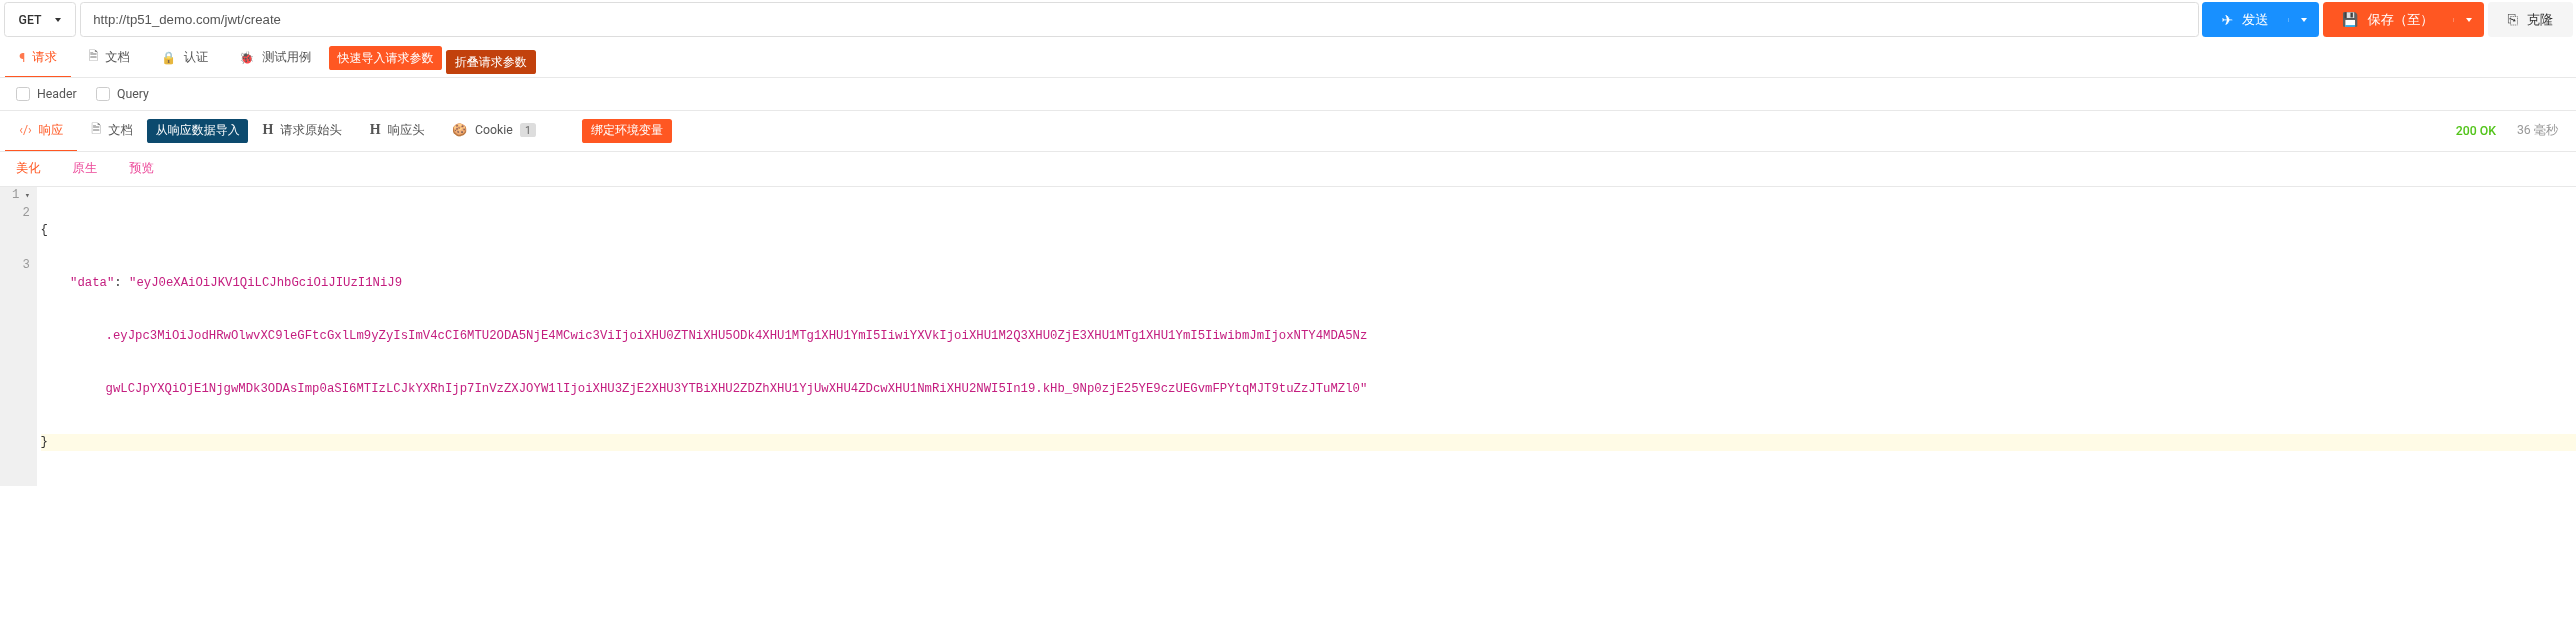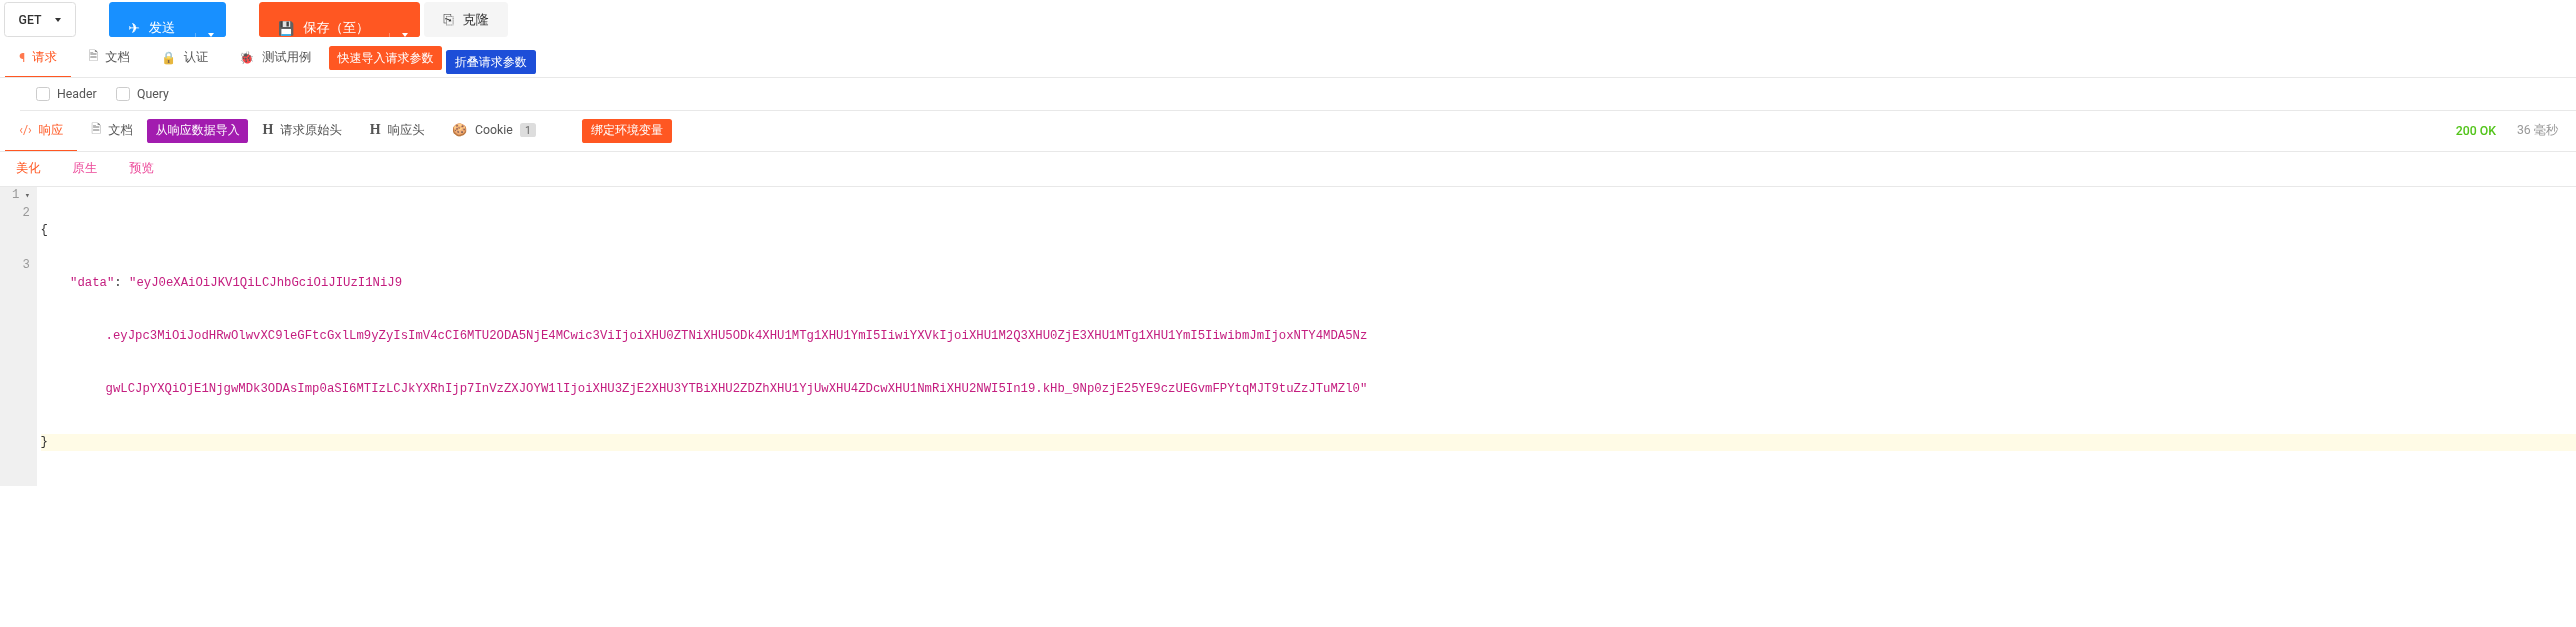--- a/index.html
+++ b/index.html
@@ -53,24 +53,23 @@
       border: none;
       border-radius: 3.5px;
       cursor: pointer;
       font-size: 13.2px;
     }
     .btn-primary { background: #1890ff; }
     .btn-danger { background: #ff5722; }
     .btn-gray { background: #f5f5f5; color: #333; }
     .split-btn {
       display: flex;
-      align-items: flex-end;
+      align-items: center;
       border-radius: 3.5px;
       overflow: hidden;
-      margin-left: 29px;
     }
     .split-main {
       display: flex;
       align-items: center;
       gap: 8.8px;
       padding: 0 19.4px;
       color: #fff;
       border: none;
       cursor: pointer;
       font-size: 13.2px;
@@ -115,30 +114,29 @@
     }
     .tab-icon { font-size: 12.3px; opacity: 0.8; }
     .tag {
       padding: 3.5px 8.8px;
       border-radius: 2.6px;
       color: #fff;
       font-size: 12px;
       cursor: pointer;
     }
     .tag-orange { background: #ff5722; }
-    .tag-green { background: #1d4ed8; margin-top: 8px; }
+    .tag-green { background: #c2410c; margin-top: 8px; }
     
     
     .filter-row {
       display: flex;
       align-items: center;
       gap: 19.4px;
       padding: 8.8px 16px;
       border-bottom: 0.9px solid #e8e8e8;
-      margin-left: 20px;
     }
     .check-item {
       display: flex;
       align-items: center;
       gap: 7px;
       color: #555;
       cursor: pointer;
     }
     .check-box {
       width: 14px; height: 14px;
@@ -162,21 +160,21 @@
       padding: 0 14px;
       height: 100%;
       cursor: pointer;
       color: #555;
       border-bottom: 1.8px solid transparent;
     }
     .resp-tab.active {
       color: #ff5722;
       border-bottom-color: #ff5722;
     }
-    .tag-teal { background: #a21caf; }
+    .tag-teal { background: #0c4a6e; }
     .badge {
       background: #ddd;
       border-radius: 2.6px;
       padding: 0.9px 5.3px;
       font-size: 10.6px;
       color: #666;
     }
     .resp-status {
       margin-left: auto;
       display: flex;
@@ -244,20 +242,21 @@
     .h-bold { font-family: Georgia, serif; font-weight: bold; font-size: 14px; }
   </style>
 </head>
 <body>
 
 <div class="topbar">
   <div class="method-select">
     <span>GET</span>
     <span class="caret-down"></span>
   </div>
+  <input class="url-input" type="text" value="http://tp51_demo.com/jwt/create" style="">
   <div class="split-btn btn-primary">
     <button class="split-main btn-primary">
       <span class="icon-send"></span>
       <span>发送</span>
     </button>
     <div class="split-side btn-primary">
       <span class="caret-white"></span>
     </div>
   </div>
   <div class="split-btn btn-danger">

